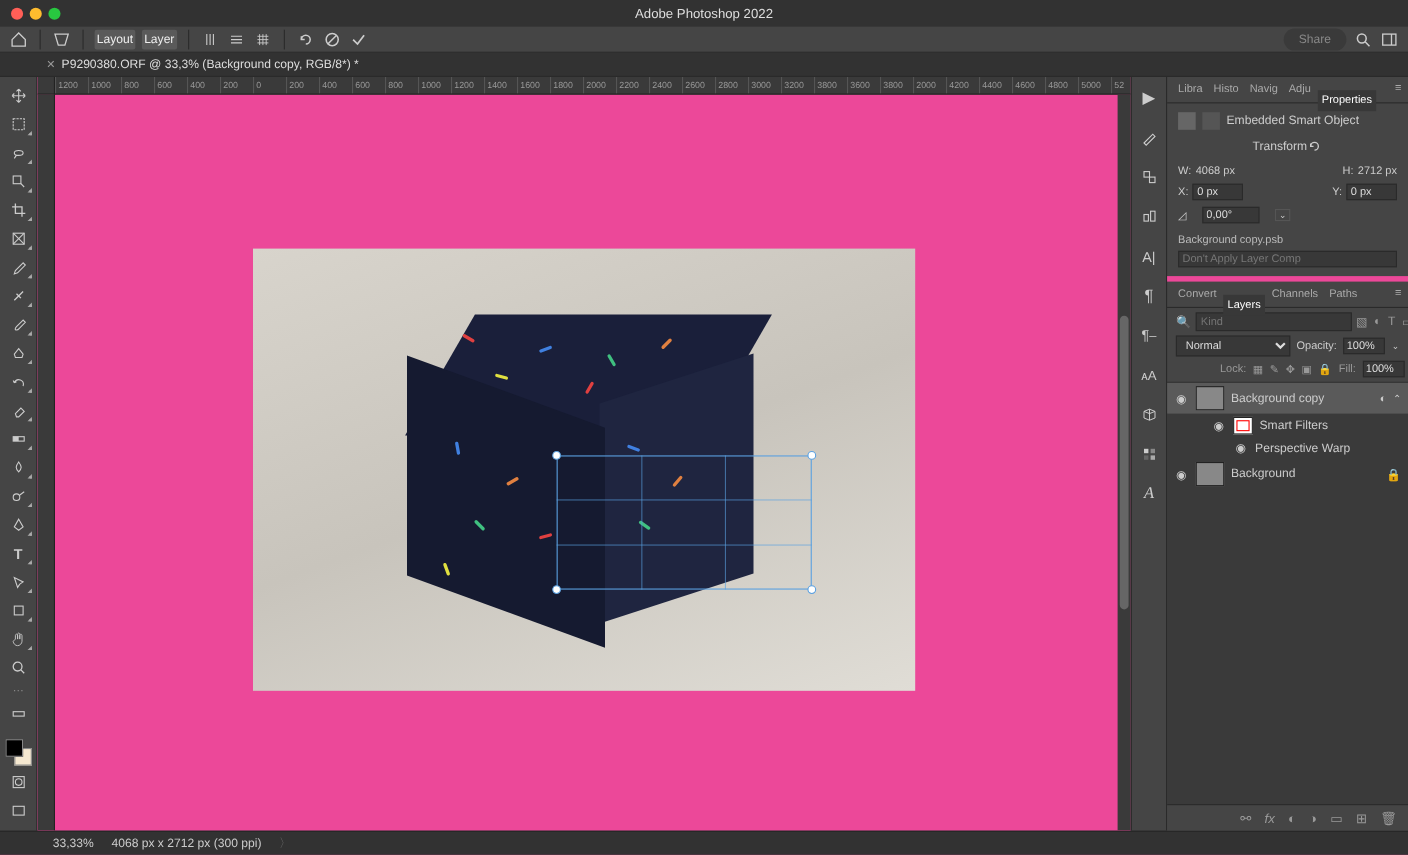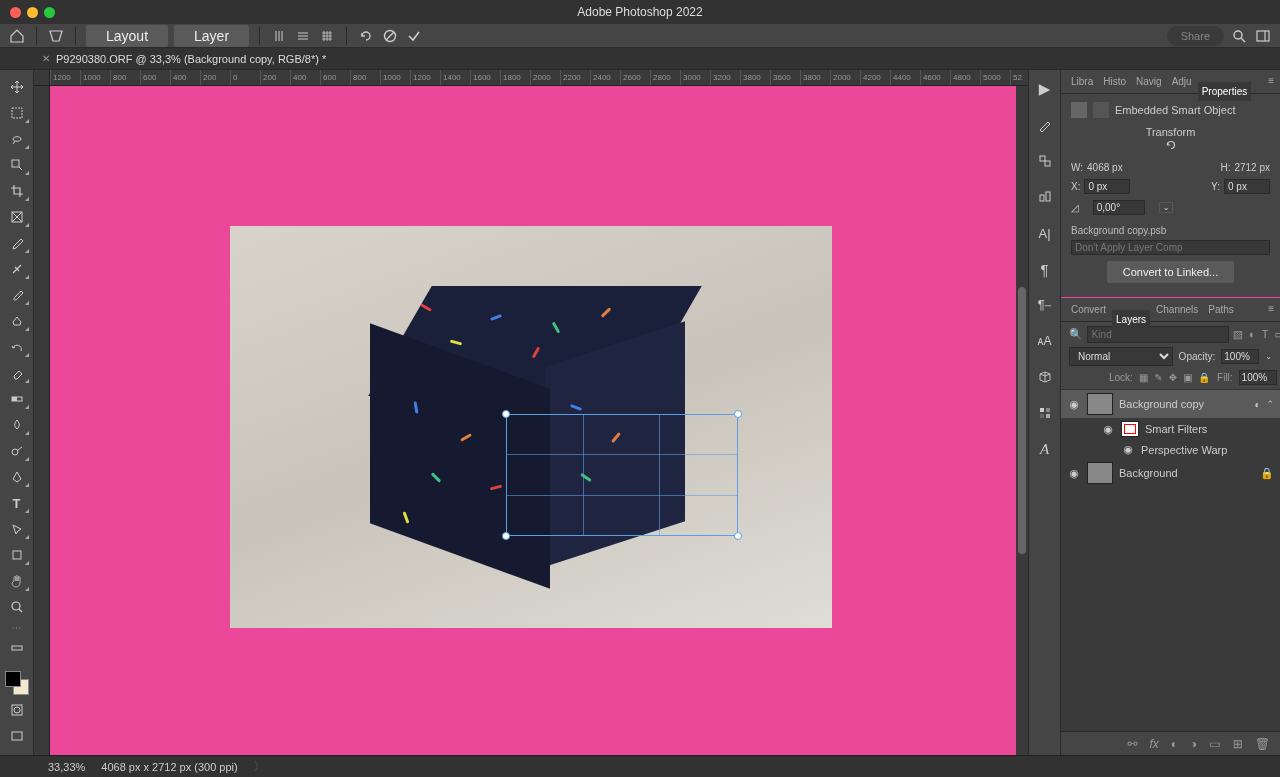--- a/index.html
+++ b/index.html
@@ -11,21 +11,21 @@
 .dot { width: 11px; height: 11px; border-radius: 50%; }
 .red { background: #ff5f57; }
 .yellow { background: #febc2e; }
 .green { background: #28c840; }
 .title { position: absolute; left: 50%; transform: translateX(-50%); color: #ddd; font-size: 12px; }
 
 
 .menubar { height: 24px; background: #454545; display: flex; align-items: center; padding: 0 8px; gap: 6px; border-bottom: 1px solid #2a2a2a; }
 .home-icon, .tool-icon { width: 18px; height: 18px; display: flex; align-items: center; justify-content: center; color: #ccc; }
 .divider-v { width: 1px; height: 18px; background: #2a2a2a; margin: 0 4px; }
-.pill { background: #5a5a5a; padding: 3px 20px; border-radius: 2px; font-size: 14px; color: #eee; }
+.pill { background: #5a5a5a; padding: 3px 2px; border-radius: 2px; font-size: 11px; color: #eee; }
 .menubar-spacer { flex: 1; }
 .share-btn { background: #3a3a3a; padding: 4px 14px; border-radius: 12px; font-size: 11px; color: #888; }
 
 
 .doctab-bar { height: 22px; background: #323232; display: flex; align-items: center; padding-left: 36px; border-bottom: 1px solid #2a2a2a; position: relative; }
 .doctab-close { position: absolute; left: 42px; color: #999; font-size: 10px; }
 .doctab { color: #ddd; font-size: 11px; padding-left: 20px; }
 
 
 .main { display: flex; height: calc(100% - 24px - 24px - 22px - 22px); }
@@ -62,24 +62,24 @@
 
 .dock-narrow { width: 32px; background: #454545; display: flex; flex-direction: column; align-items: center; padding-top: 8px; gap: 14px; border-left: 1px solid #2a2a2a; position: relative; }
 .dock-narrow .dock-btn { width: 22px; height: 22px; display: flex; align-items: center; justify-content: center; color: #ccc; font-size: 15px; }
 
 
 .right-panel { width: 220px; background: #454545; display: flex; flex-direction: column; border-left: 1px solid #2a2a2a; }
 .panel-tabs { height: 24px; display: flex; align-items: center; border-bottom: 1px solid #2a2a2a; padding-left: 6px; gap: 2px; font-size: 10px; position: relative; }
 .panel-tab { padding: 4px 4px; color: #aaa; cursor: default; }
 .panel-tab.active { color: #fff; background: #383838; margin-top: 20px; }
 .panel-menu { position: absolute; right: 6px; top: 5px; color: #aaa; }
-.panel-section { padding: 8px 10px; border-bottom: 1px solid #ec4899; }
+.panel-section { padding: 8px 10px; border-bottom: 5px solid #ec4899; }
 .smart-obj-row { display: flex; align-items: center; gap: 6px; margin-bottom: 8px; font-size: 11px; }
 .smart-obj-icon { width: 16px; height: 16px; background: #666; display: inline-block; }
-.transform-title { display: flex; justify-content: center; align-items: center; font-size: 11px; margin-bottom: 10px; flex-direction: column; }
+.transform-title { display: flex; justify-content: center; align-items: center; font-size: 11px; margin-bottom: 10px; }
 .prop-row { display: flex; gap: 14px; margin-bottom: 6px; font-size: 10px; align-items: center; }
 .prop-field { display: flex; align-items: center; gap: 4px; }
 .prop-input { background: #383838; border: 1px solid #2a2a2a; color: #ddd; width: 46px; padding: 1px 3px; font-size: 10px; }
 .prop-wide { width: 52px; }
 .panel-btn { background: #5a5a5a; padding: 5px 16px; font-size: 11px; color: #eee; border-radius: 2px; display: inline-block; }
 .btn-row { text-align: center; margin: 6px 0; }
 .layer-panel { flex: 1; display: flex; flex-direction: column; }
 .layer-controls { padding: 4px 8px; border-bottom: 1px solid #333; }
 .filter-row { display: flex; align-items: center; gap: 4px; margin-bottom: 4px; }
 .filter-input { flex: 1; background: #383838; border: 1px solid #2a2a2a; color: #aaa; font-size: 10px; padding: 2px 4px; }
@@ -493,21 +493,20 @@
             <input class="prop-input" value="0 px" style="">
           </div>
       </div>
       <div class="prop-row">
         <span>◿</span>
         <input class="prop-input prop-wide" value="0,00°" style="">
         <span style="border:1px solid #555;padding:0 3px;font-size:8px">⌄</span>
       </div>
       <div style="margin-top:10px;font-size:10px;color:#bbb">Background copy.psb</div>
       <div style="margin-top:4px"><input class="prop-input" style="width: 100%; color: rgb(119, 119, 119);" disabled="" value="Don't Apply Layer Comp"></div>
-      <div class="btn-row"><span class="panel-btn">Convert to Linked...</span></div>
     </div>
 
     <div class="panel-tabs">
       <span class="panel-tab">Convert</span>
       <span class="panel-tab active">Layers</span>
       <span class="panel-tab">Channels</span>
       <span class="panel-tab">Paths</span>
       <span class="panel-menu">≡</span>
     </div>
 

